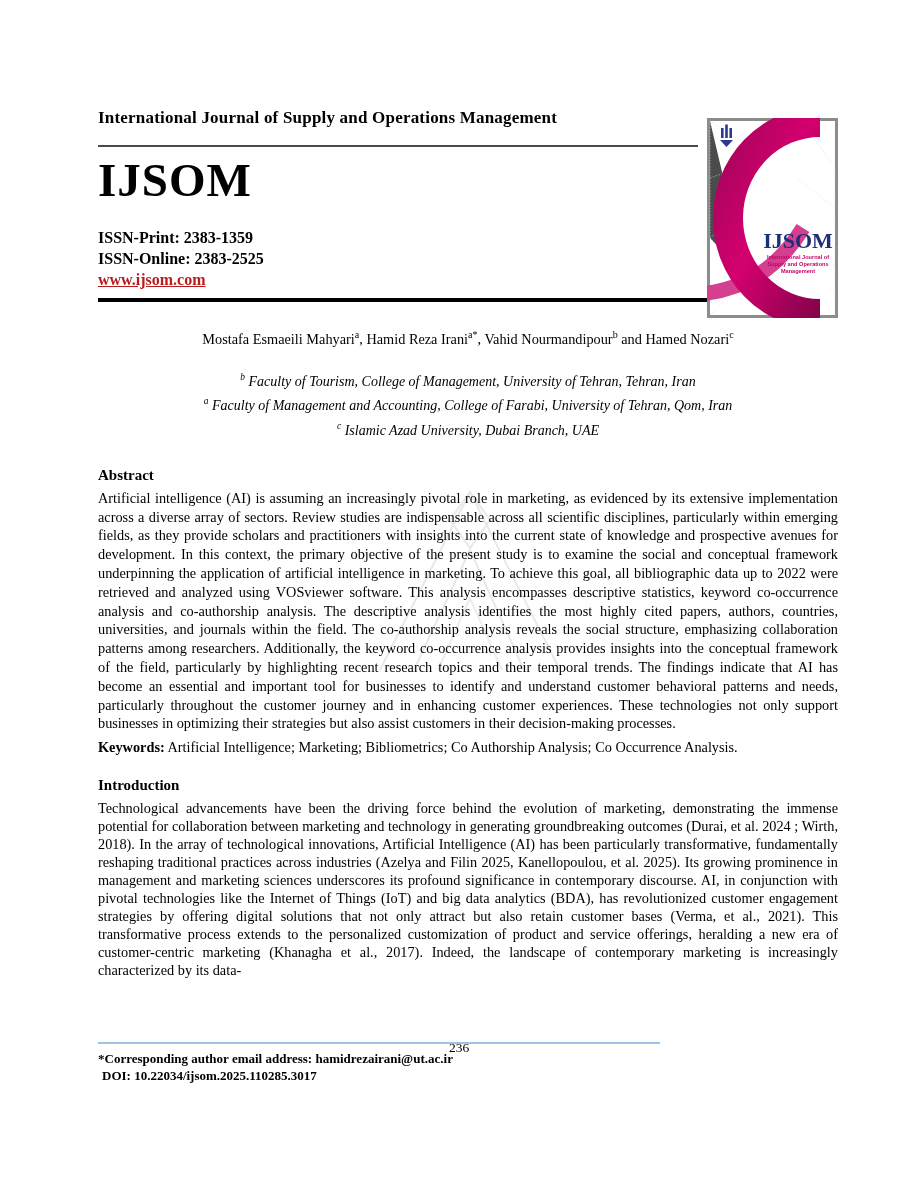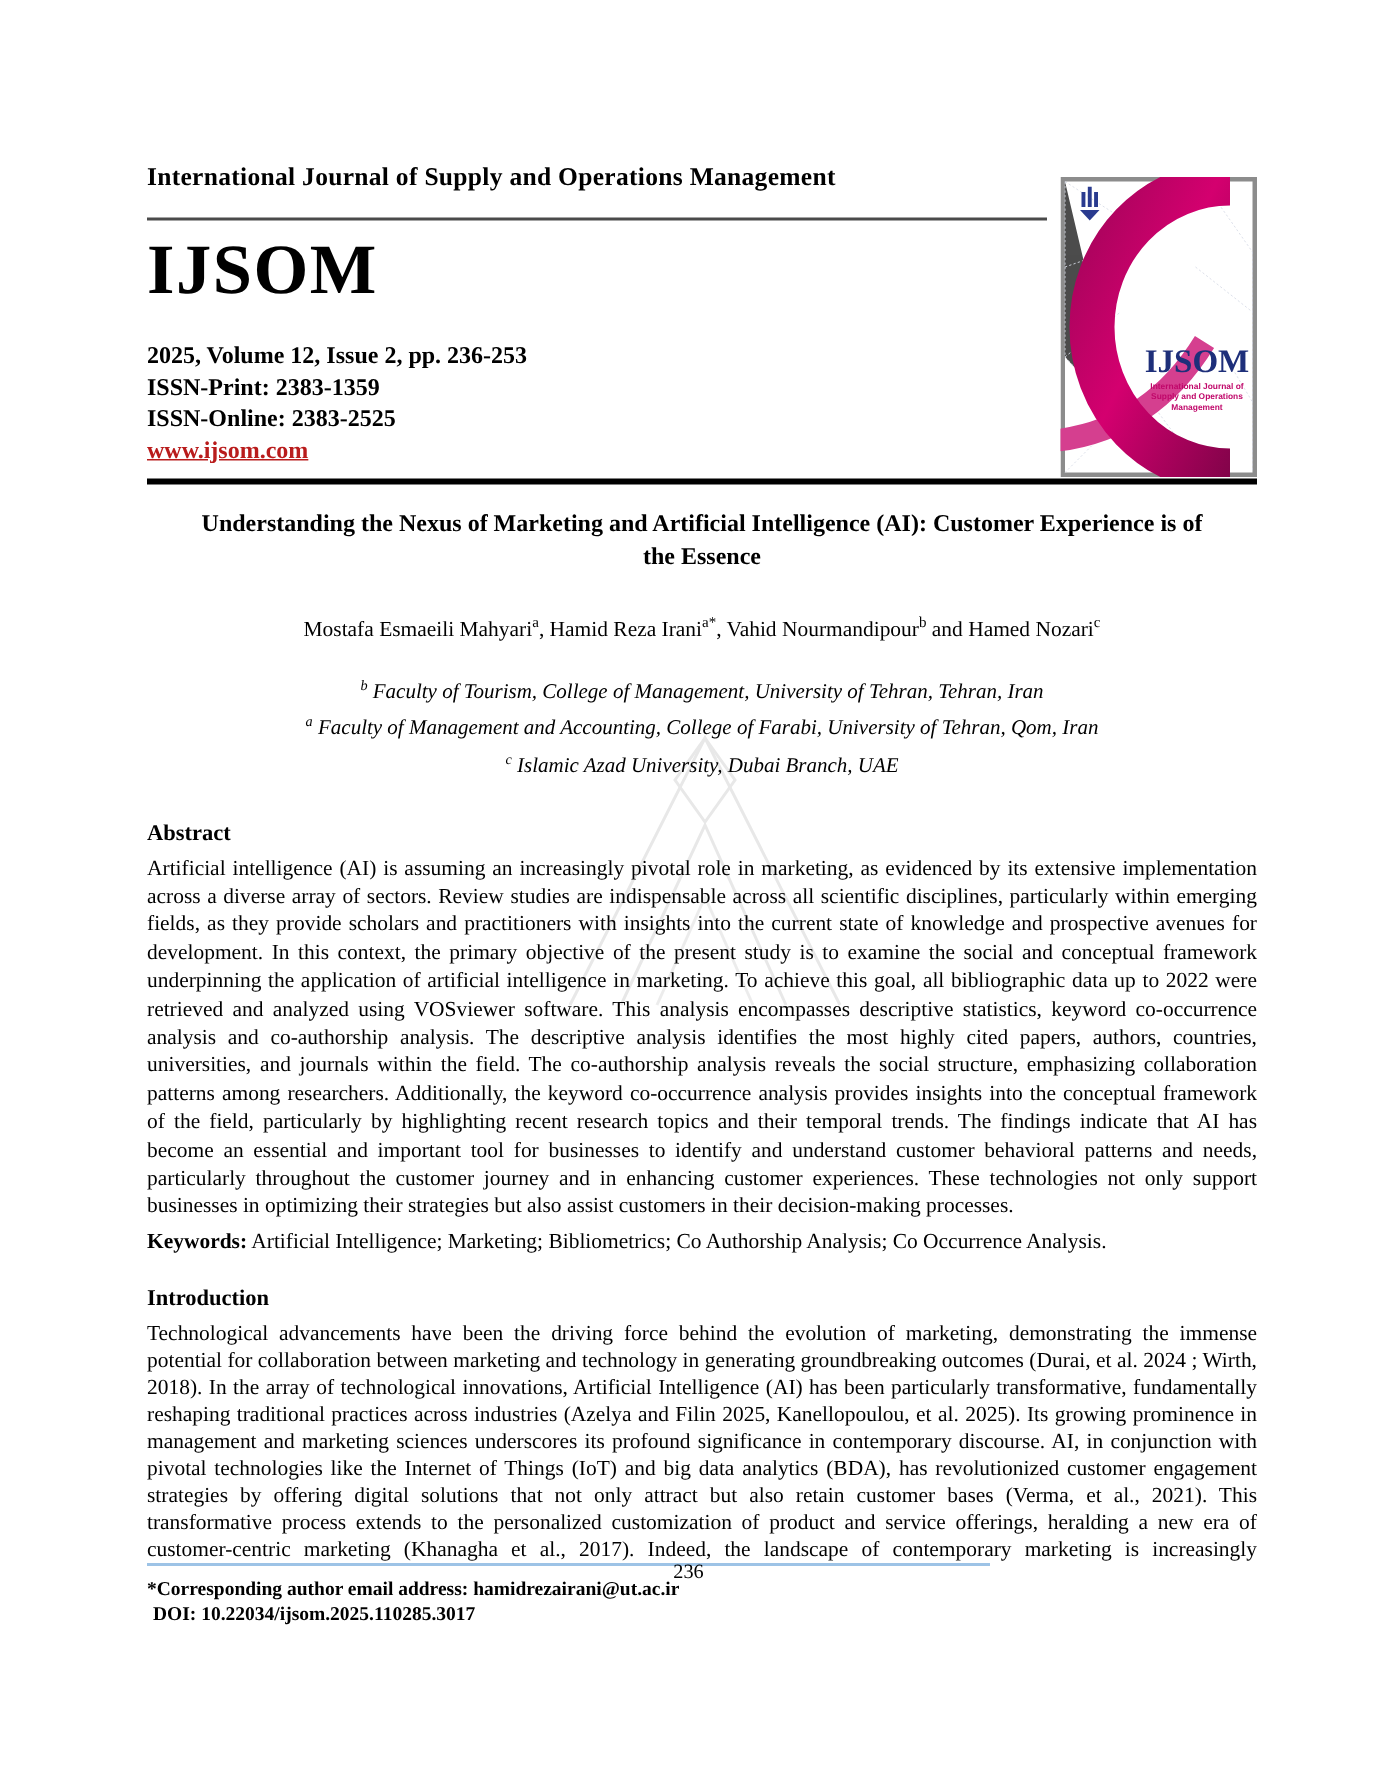--- a/index.html
+++ b/index.html
@@ -45,29 +45,27 @@
 </svg>
 
 <div class="content">
 
   <div class="journal-name">International Journal of Supply and Operations Management</div>
   <hr class="thin-rule">
 
   <div class="big-acronym">IJSOM</div>
 
   <div class="issue-block">
-    <div>2025, Volume 12, Issue 2, pp. 236-253</div>
     <div>ISSN-Print: 2383-1359</div>
     <div>ISSN-Online: 2383-2525</div>
     <a class="website">www.ijsom.com</a>
   </div>
 
   <hr class="thick-rule">
 
-  <div class="paper-title">Understanding the Nexus of Marketing and Artificial Intelligence (AI): Customer Experience is of the Essence</div>
 
   <div class="authors"><span>Mostafa Esmaeili Mahyari</span><sup>a</sup><span>, </span><span>Hamid Reza Irani</span><sup>a*</sup><span>, </span><span>Vahid Nourmandipour</span><sup>b</sup><span> and </span><span>Hamed Nozari</span><sup>c</sup></div>
 
   <div class="affiliations">
     <div><sup>b</sup> <span>Faculty of Tourism, College of Management, University of Tehran, Tehran, Iran</span></div>
     <div><sup>a</sup> <span>Faculty of Management and Accounting, College of Farabi, University of Tehran, Qom, Iran</span></div>
     <div><sup>c</sup> <span>Islamic Azad University, Dubai Branch, UAE</span></div>
   </div>
 
   <h3 class="section-head head-abstract">Abstract</h3>

